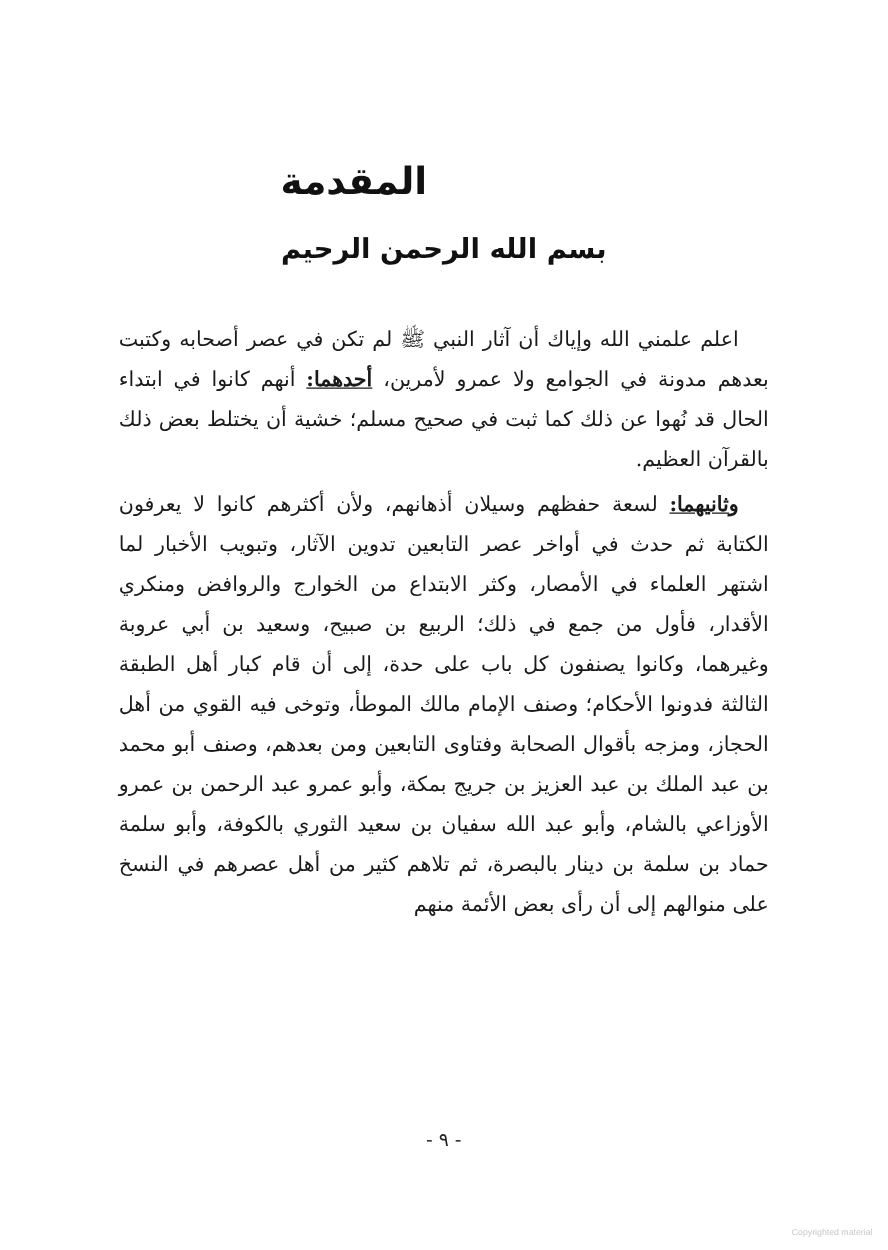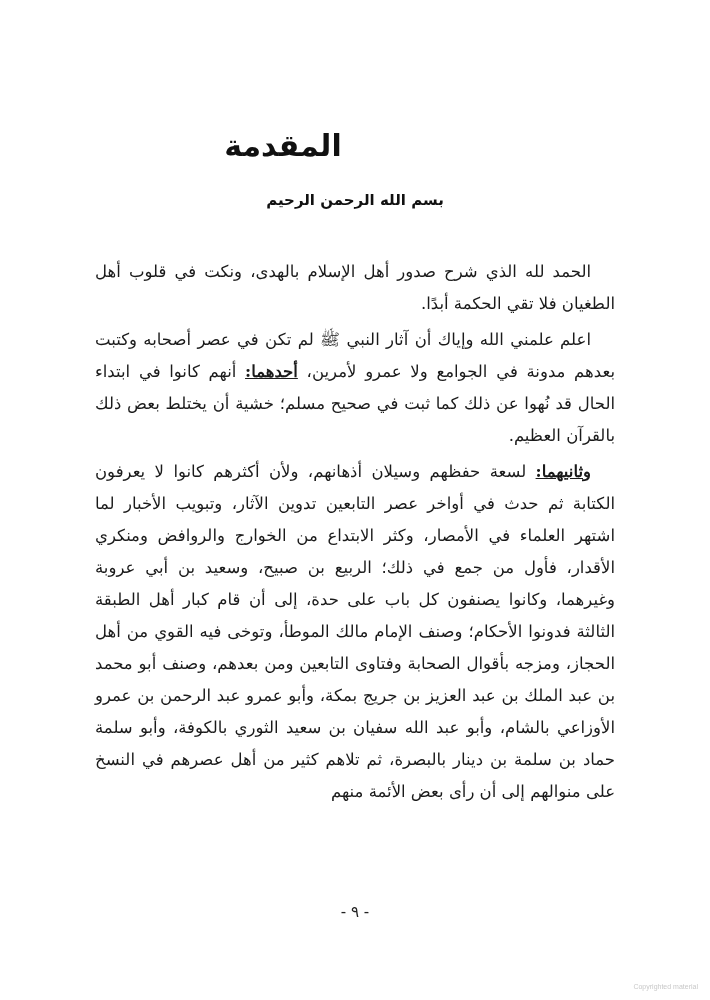--- a/index.html
+++ b/index.html
@@ -37,21 +37,21 @@
     }
     .basmala {
       position: absolute;
       top: 186px;
       left: 0;
       width: 710px;
       text-align: center;
       direction: rtl;
       font-family: "DejaVu Sans", sans-serif;
       font-weight: bold;
-      font-size: 15px;
+      font-size: 22px;
       line-height: 28px;
       color: #111;
     }
     .body-text {
       position: absolute;
       top: 256px;
       left: 95px;
       width: 520px;
       direction: rtl;
       text-align: justify;
@@ -91,20 +91,19 @@
     }
   </style>
 </head>
 <body>
 
 <div class="page">
   <h1 class="title">المقدمة</h1>
   <div class="basmala">بسم الله الرحمن الرحيم</div>
 
   <div class="body-text">
-    <p>الحمد لله الذي شرح صدور أهل الإسلام بالهدى، ونكت في قلوب أهل الطغيان فلا تقي الحكمة أبدًا.</p>
     <p><span>اعلم علمني الله وإياك أن آثار النبي ﷺ لم تكن في عصر أصحابه وكتبت بعدهم مدونة في الجوامع ولا عمرو لأمرين، </span><span class="bold">أحدهما:</span><span> أنهم كانوا في ابتداء الحال قد نُهوا عن ذلك كما ثبت في صحيح مسلم؛ خشية أن يختلط بعض ذلك بالقرآن العظيم.</span></p>
     <p><span class="bold">وثانيهما:</span><span> لسعة حفظهم وسيلان أذهانهم، ولأن أكثرهم كانوا لا يعرفون الكتابة ثم حدث في أواخر عصر التابعين تدوين الآثار، وتبويب الأخبار لما اشتهر العلماء في الأمصار، وكثر الابتداع من الخوارج والروافض ومنكري الأقدار، فأول من جمع في ذلك؛ الربيع بن صبيح، وسعيد بن أبي عروبة وغيرهما، وكانوا يصنفون كل باب على حدة، إلى أن قام كبار أهل الطبقة الثالثة فدونوا الأحكام؛ وصنف الإمام مالك الموطأ، وتوخى فيه القوي من أهل الحجاز، ومزجه بأقوال الصحابة وفتاوى التابعين ومن بعدهم، وصنف أبو محمد بن عبد الملك بن عبد العزيز بن جريج بمكة، وأبو عمرو عبد الرحمن بن عمرو الأوزاعي بالشام، وأبو عبد الله سفيان بن سعيد الثوري بالكوفة، وأبو سلمة حماد بن سلمة بن دينار بالبصرة، ثم تلاهم كثير من أهل عصرهم في النسخ على منوالهم إلى أن رأى بعض الأئمة منهم</span></p>
   </div>
 
   <div class="page-number">- ٩ -</div>
   <div class="watermark">Copyrighted material</div>
 </div>
 
 </body></html>

